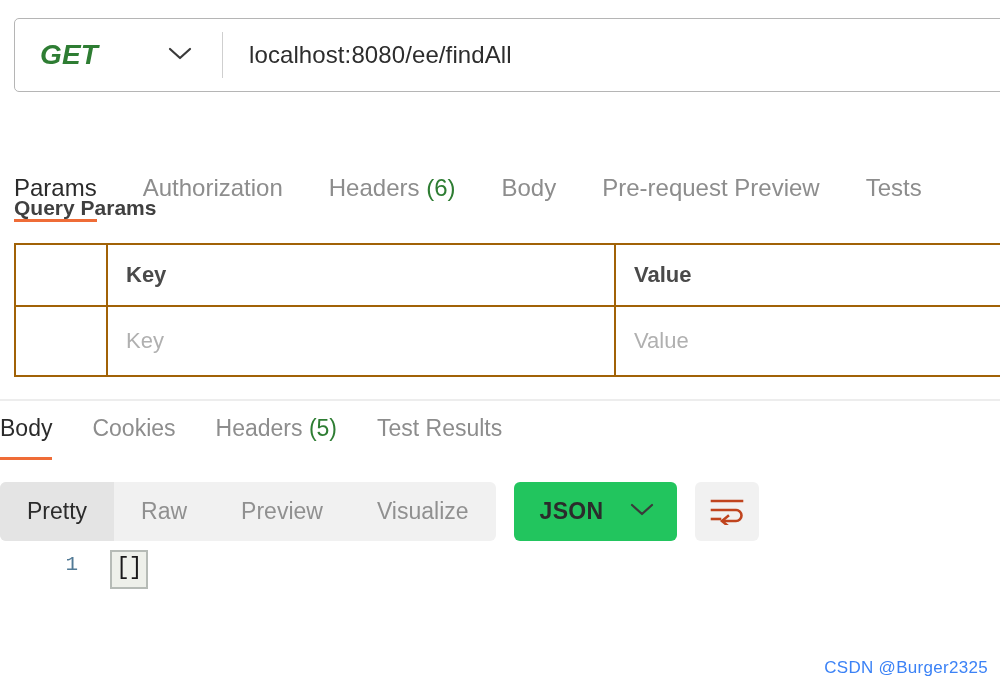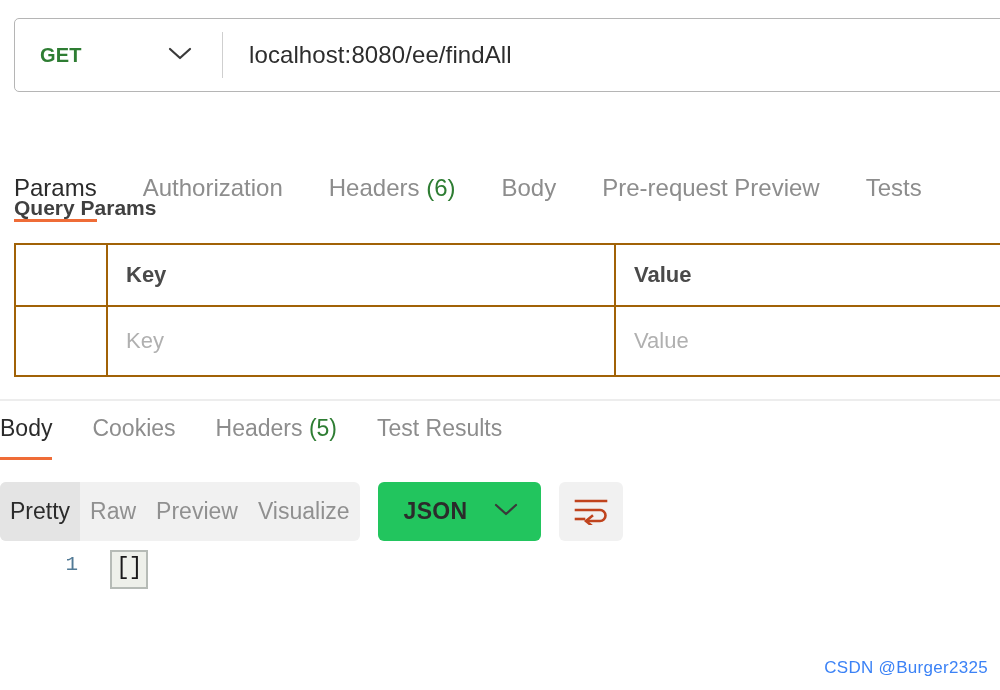--- a/index.html
+++ b/index.html
@@ -33,24 +33,25 @@
   .method-select {
     display: flex;
     align-items: center;
     width: 207px;
     height: 100%;
     padding-left: 25px;
     box-sizing: border-box;
     cursor: pointer;
   }
   .method-label {
-    font-size: 20px;
+    font-size: 28px;
     font-weight: 700;
     color: #2e7d33;
     letter-spacing: 0.2px;
+    font-style: italic;
   }
   .method-caret {
     margin-left: auto;
     margin-right: 28px;
     display: block;
   }
   .vdivider {
     width: 1px;
     height: 46px;
     background: #cfcfcf;
@@ -192,21 +193,21 @@
     background: #f1f1f1;
     border-radius: 6px;
     overflow: hidden;
     height: 59px;
     align-items: stretch;
   }
   .seg {
     display: flex;
     align-items: center;
     justify-content: center;
-    padding: 0 10px;
+    padding: 0 27px;
     font-size: 23px;
     color: #909090;
     cursor: pointer;
     white-space: nowrap;
   }
   .seg.active {
     background: #e4e4e4;
     color: #2b2b2b;
   }
   .fmt-select {

